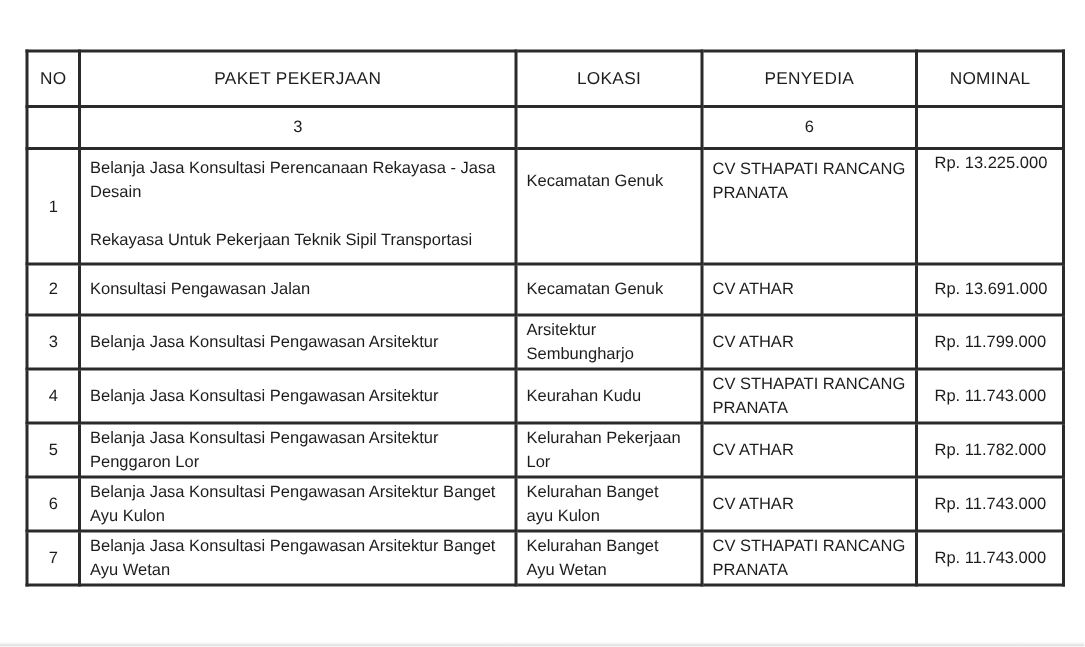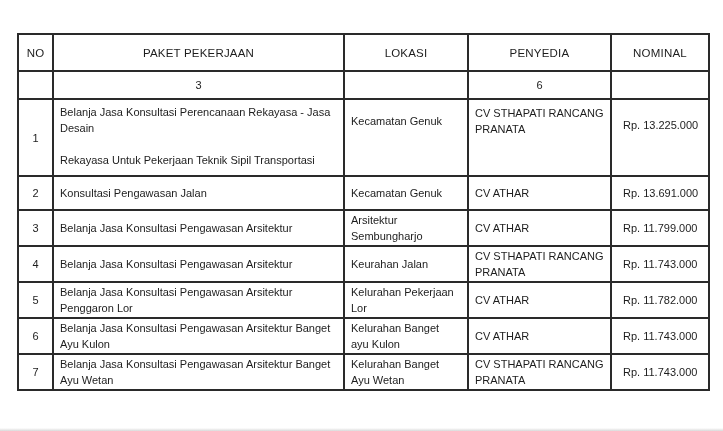--- a/index.html
+++ b/index.html
@@ -68,21 +68,21 @@
   }
   td.cell-nominal {
     text-align: left;
     padding-left: 11px;
     padding-right: 3px;
   }
   
   tr.r-1 td.cell-paket    { vertical-align: top; padding-top: 4px; margin-top: 40px; }
   tr.r-1 td.cell-lokasi   { vertical-align: top; padding-top: 13px; }
   tr.r-1 td.cell-penyedia { vertical-align: top; padding-top: 5px; }
-  tr.r-1 td.cell-nominal  { vertical-align: top; padding-top: 17px; border-radius: 11px; }
+  tr.r-1 td.cell-nominal  { vertical-align: top; padding-top: 1px; border-radius: 11px; }
   tr.r-1 td.cell-no       { vertical-align: middle; }
 
   .bottom-edge {
     position: absolute;
     left: 0;
     bottom: 0;
     width: 100%;
     height: 3px;
     background: linear-gradient(to bottom, rgba(255,255,255,0), #d9d9d9);
   }
@@ -139,21 +139,21 @@
       <td class="cell-paket">Belanja Jasa Konsultasi Pengawasan Arsitektur</td>
       <td class="cell-lokasi">Arsitektur
 Sembungharjo</td>
       <td class="cell-penyedia">CV ATHAR</td>
       <td class="cell-nominal">Rp. 11.799.000</td>
     </tr>
 
     <tr class="r-4">
       <td class="cell-no">4</td>
       <td class="cell-paket">Belanja Jasa Konsultasi Pengawasan Arsitektur</td>
-      <td class="cell-lokasi">Keurahan Jalan</td>
+      <td class="cell-lokasi">Keurahan Kudu</td>
       <td class="cell-penyedia">CV STHAPATI RANCANG
 PRANATA</td>
       <td class="cell-nominal">Rp. 11.743.000</td>
     </tr>
 
     <tr class="r-5">
       <td class="cell-no">5</td>
       <td class="cell-paket">Belanja Jasa Konsultasi Pengawasan Arsitektur
 Penggaron Lor</td>
       <td class="cell-lokasi">Kelurahan Pekerjaan

